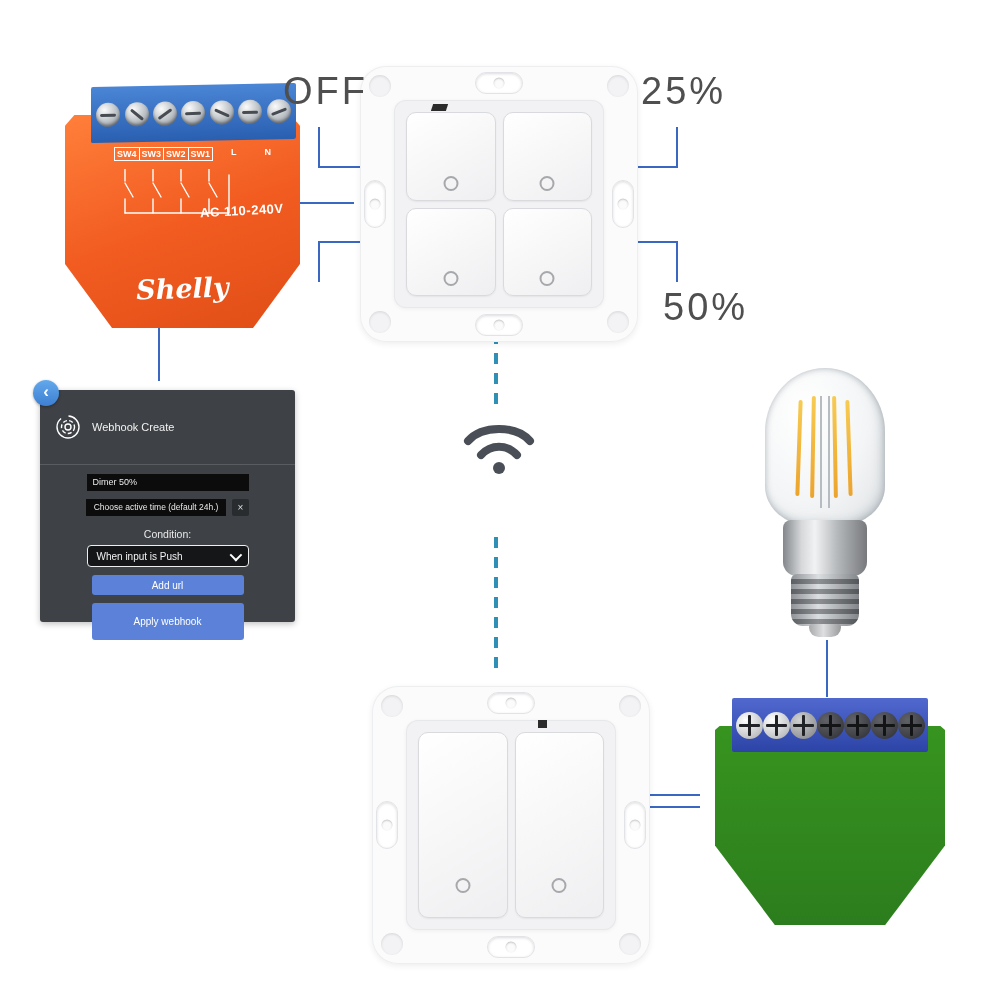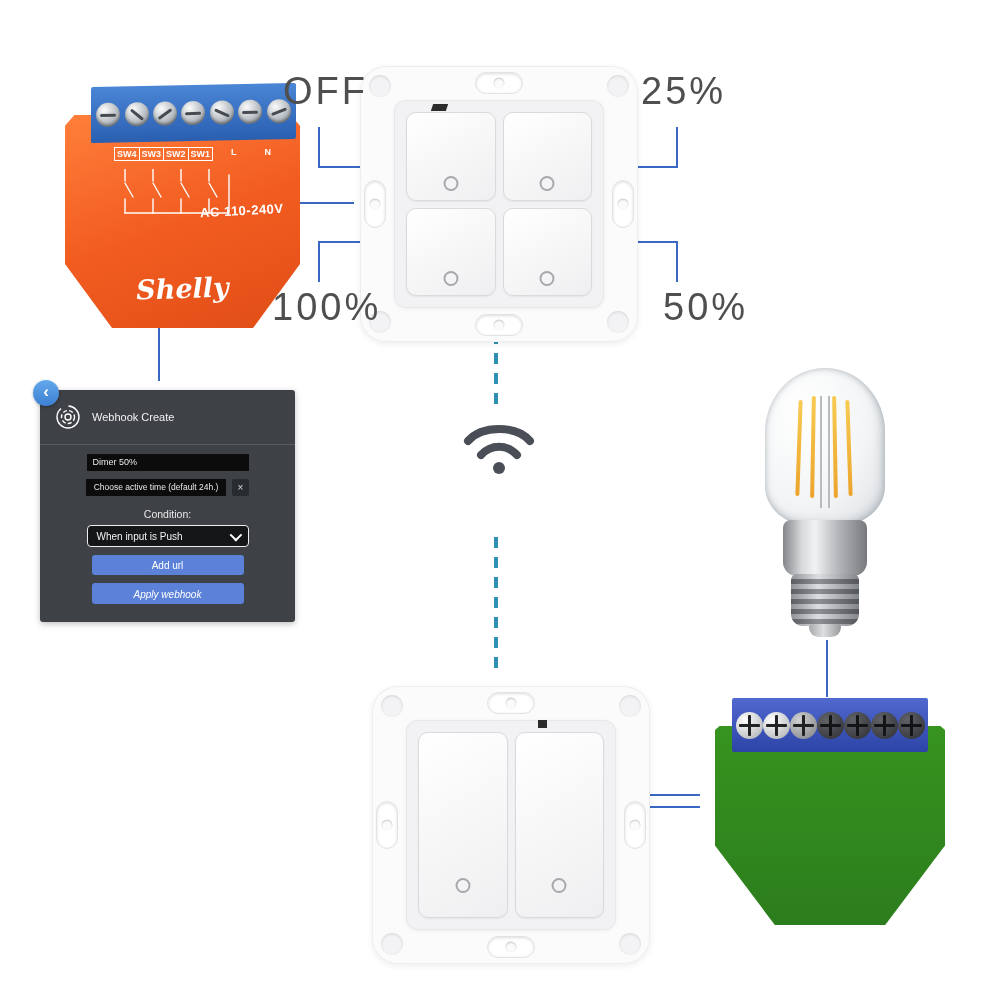--- a/index.html
+++ b/index.html
@@ -66,21 +66,21 @@
      border:2px solid #a7a8ab;border-radius:50%;}
   .d4{bottom:9px;}.d2{bottom:24px;}
   .mark{position:absolute;background:#2b2b2b;}
 
   
   .panel{position:absolute;left:40px;top:390px;width:255px;height:232px;background:#3e4145;
      border-radius:3px;box-shadow:0 2px 6px rgba(0,0,0,.25);color:#eee;}
   .backbtn{position:absolute;left:-7px;top:-10px;width:26px;height:26px;border-radius:50%;
      background:linear-gradient(180deg,#63a9ec,#3d7fd2);color:#fff;font-size:17px;font-weight:bold;
      text-align:center;line-height:24px;box-shadow:0 1px 3px rgba(0,0,0,.3);cursor:pointer;}
-  .phead{display:flex;align-items:center;gap:10px;height:44px;padding:5px 14px;
+  .phead{display:flex;align-items:center;gap:10px;height:44px;padding:15px 14px;
      border-bottom:1px solid #595c60;}
   .ptitle{font-size:11px;color:#f2f2f2;}
   .pin{background:#0c0c0c;color:#e9e9e9;border:none;height:17px;font-size:9px;
      font-family:"Liberation Sans",sans-serif;}
   .nameinput{display:block;width:150px;margin:9px auto 0;padding:0 6px;line-height:17px;}
   .timerow{display:flex;justify-content:center;align-items:center;gap:6px;margin-top:8px;}
   .timeinput{width:140px;text-align:center;line-height:17px;font-size:8.5px;}
   .xbtn{width:17px;height:17px;background:#292c2e;color:#dcdcdc;font-size:10px;
      text-align:center;line-height:17px;border-radius:2px;cursor:pointer;}
   .condlab{text-align:center;font-size:10.5px;margin-top:12px;color:#e8e8e8;}
@@ -213,21 +213,20 @@
           <div class="dot d4"></div>
         </div>
       <div class="wbtn">
           <div class="dot d4"></div>
         </div>
     </div>
   </div>
 
   <span class="pct" style="left:283px;top:70px;">OFF</span>
   <span class="pct" style="left:641px;top:70px;">25%</span>
-  <span class="pct" style="left:272px;top:286px;">100%</span>
   <span class="pct" style="left:663px;top:286px;">50%</span>
 
   <div class="panel">
     <div class="backbtn">‹</div>
     <div class="phead">
       <svg width="28" height="28" viewBox="0 0 28 28">
         <g stroke="#ffffff" stroke-width="1.4" fill="none">
           <circle cx="14" cy="14" r="11" stroke-dasharray="44 8"></circle>
           <circle cx="14" cy="14" r="6.5" stroke-dasharray="4 2.2"></circle>
           <circle cx="14" cy="14" r="3"></circle>
@@ -239,21 +238,21 @@
     <div class="timerow">
       <div class="pin timeinput">Choose active time (default 24h.)</div>
       <div class="xbtn">×</div>
     </div>
     <div class="condlab">Condition:</div>
     <div class="selbox">
       <span>When input is Push</span>
       <span class="chev"></span>
     </div>
     <button class="bluebtn">Add url</button>
-    <button class="bluebtn" style="height:21px;line-height:21px;font-style:italic;">Apply webhook</button>
+    <button class="bluebtn" style="height:37px;line-height:21px;">Apply webhook</button>
   </div>
 
   <svg class="wifi" width="76" height="58" viewBox="0 0 76 58">
     <g stroke="#4a4e57" stroke-width="8" fill="none" stroke-linecap="round">
       <path d="M7 23 C 21 7, 55 7, 69 23"></path>
       <path d="M20 37 C 30 26, 46 26, 56 37"></path>
     </g>
     <circle cx="38" cy="50" r="6" fill="#4a4e57"></circle>
   </svg>
 

